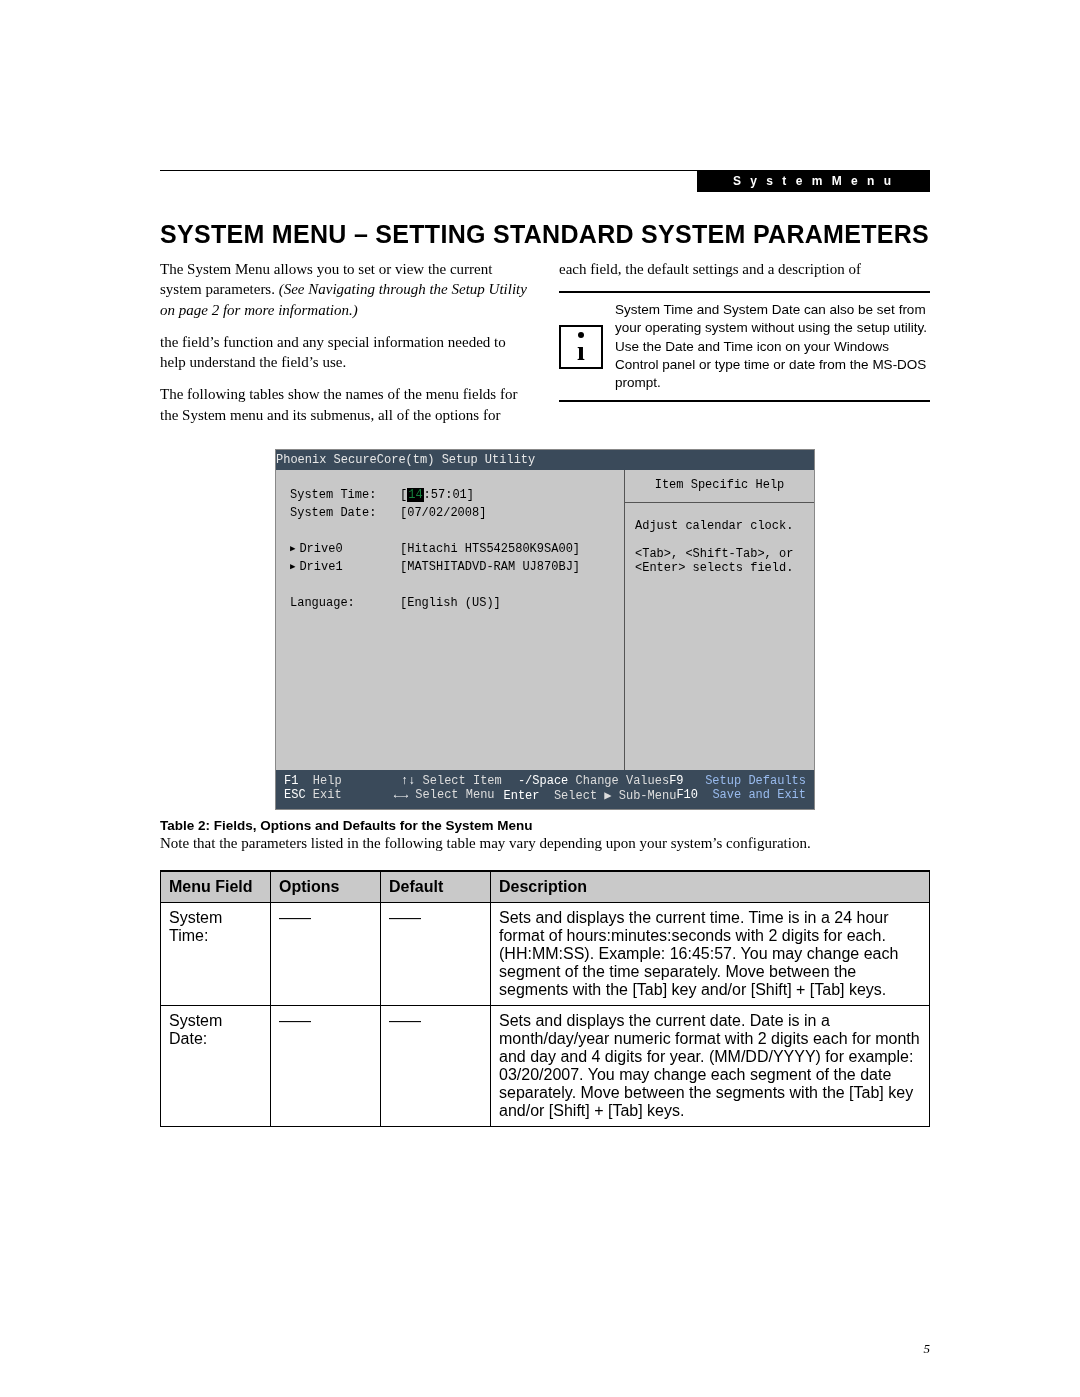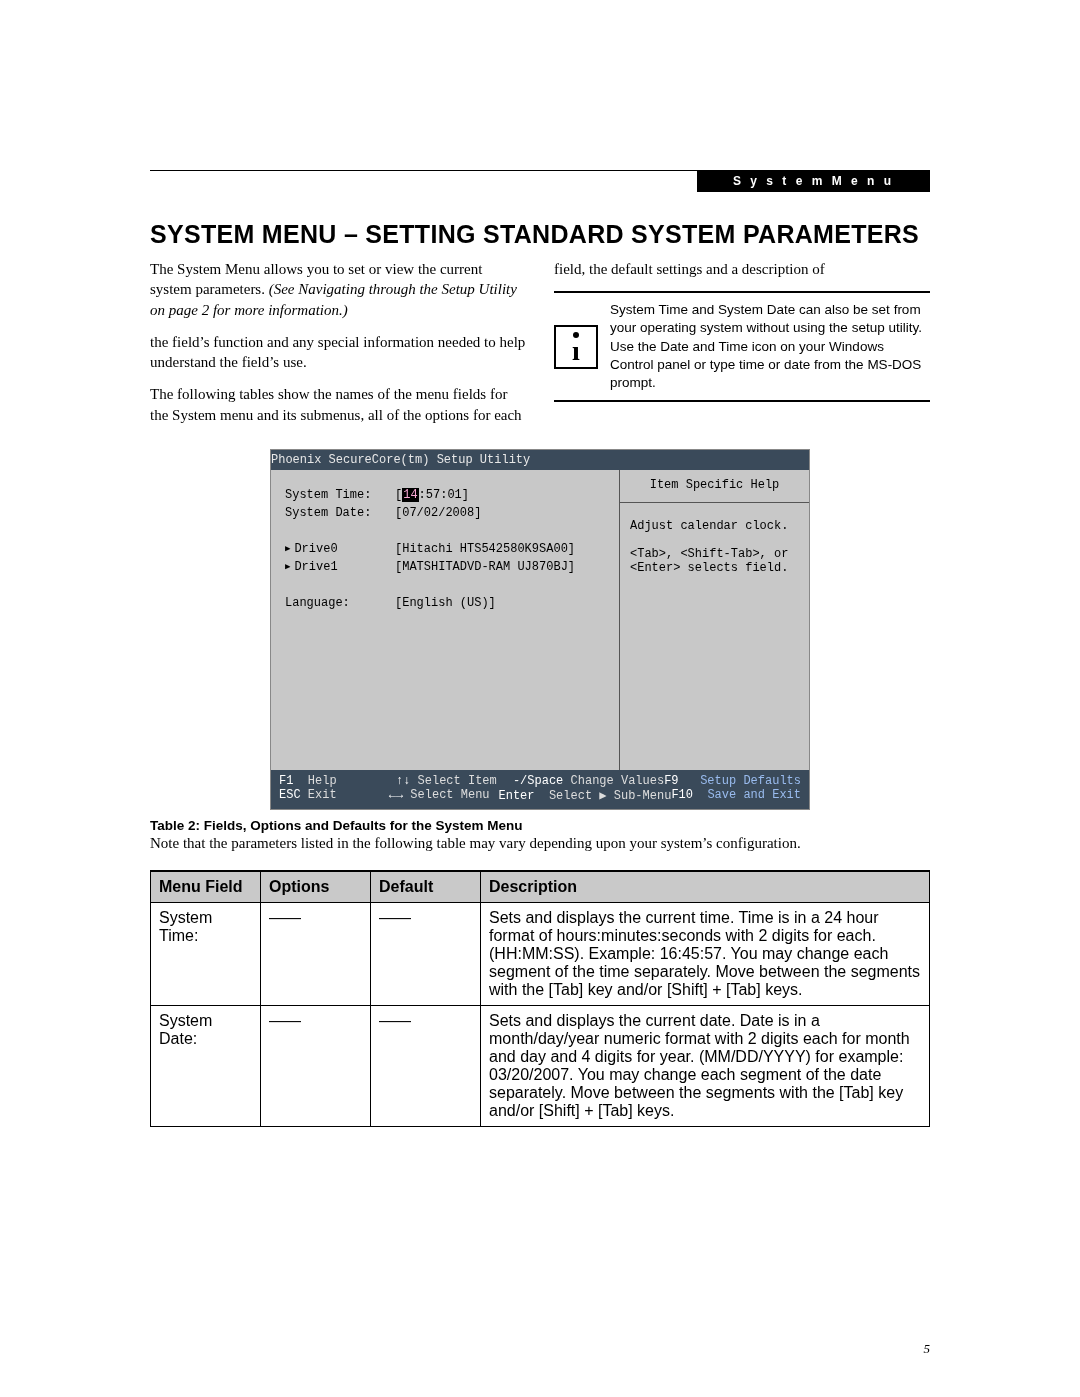--- a/index.html
+++ b/index.html
@@ -8,20 +8,21 @@
     background: #fff;
     font-family: Georgia, "Times New Roman", serif;
     color: #000;
     width: 1080px;
     height: 1397px;
     position: relative;
   }
   .page {
     padding: 170px 150px 50px 150px;
     position: relative;
+    margin-left: 10px;
   }
   .header-bar {
     position: absolute;
     top: 170px;
     right: 150px;
     left: 150px;
     border-top: 1px solid #000;
   }
   .header-badge {
     position: absolute;
@@ -138,21 +139,21 @@
   .bios-row .val { flex: 1; }
   .tri::before {
     content: "▶";
     font-size: 9px;
     margin-right: 4px;
     display: inline-block;
     transform: translateY(-1px);
   }
   .cursor-block {
     background: #000;
-    color: #f9a8d4;
+    color: #15803d;
     padding: 0 1px;
   }
   .bios-footer {
     background: #3a4a5a;
     color: #ddd;
     padding: 4px 8px 6px 8px;
     white-space: nowrap;
   }
   .bios-footer .k { color: #fff; }
   .bios-footer .lbl { color: #9be; }

